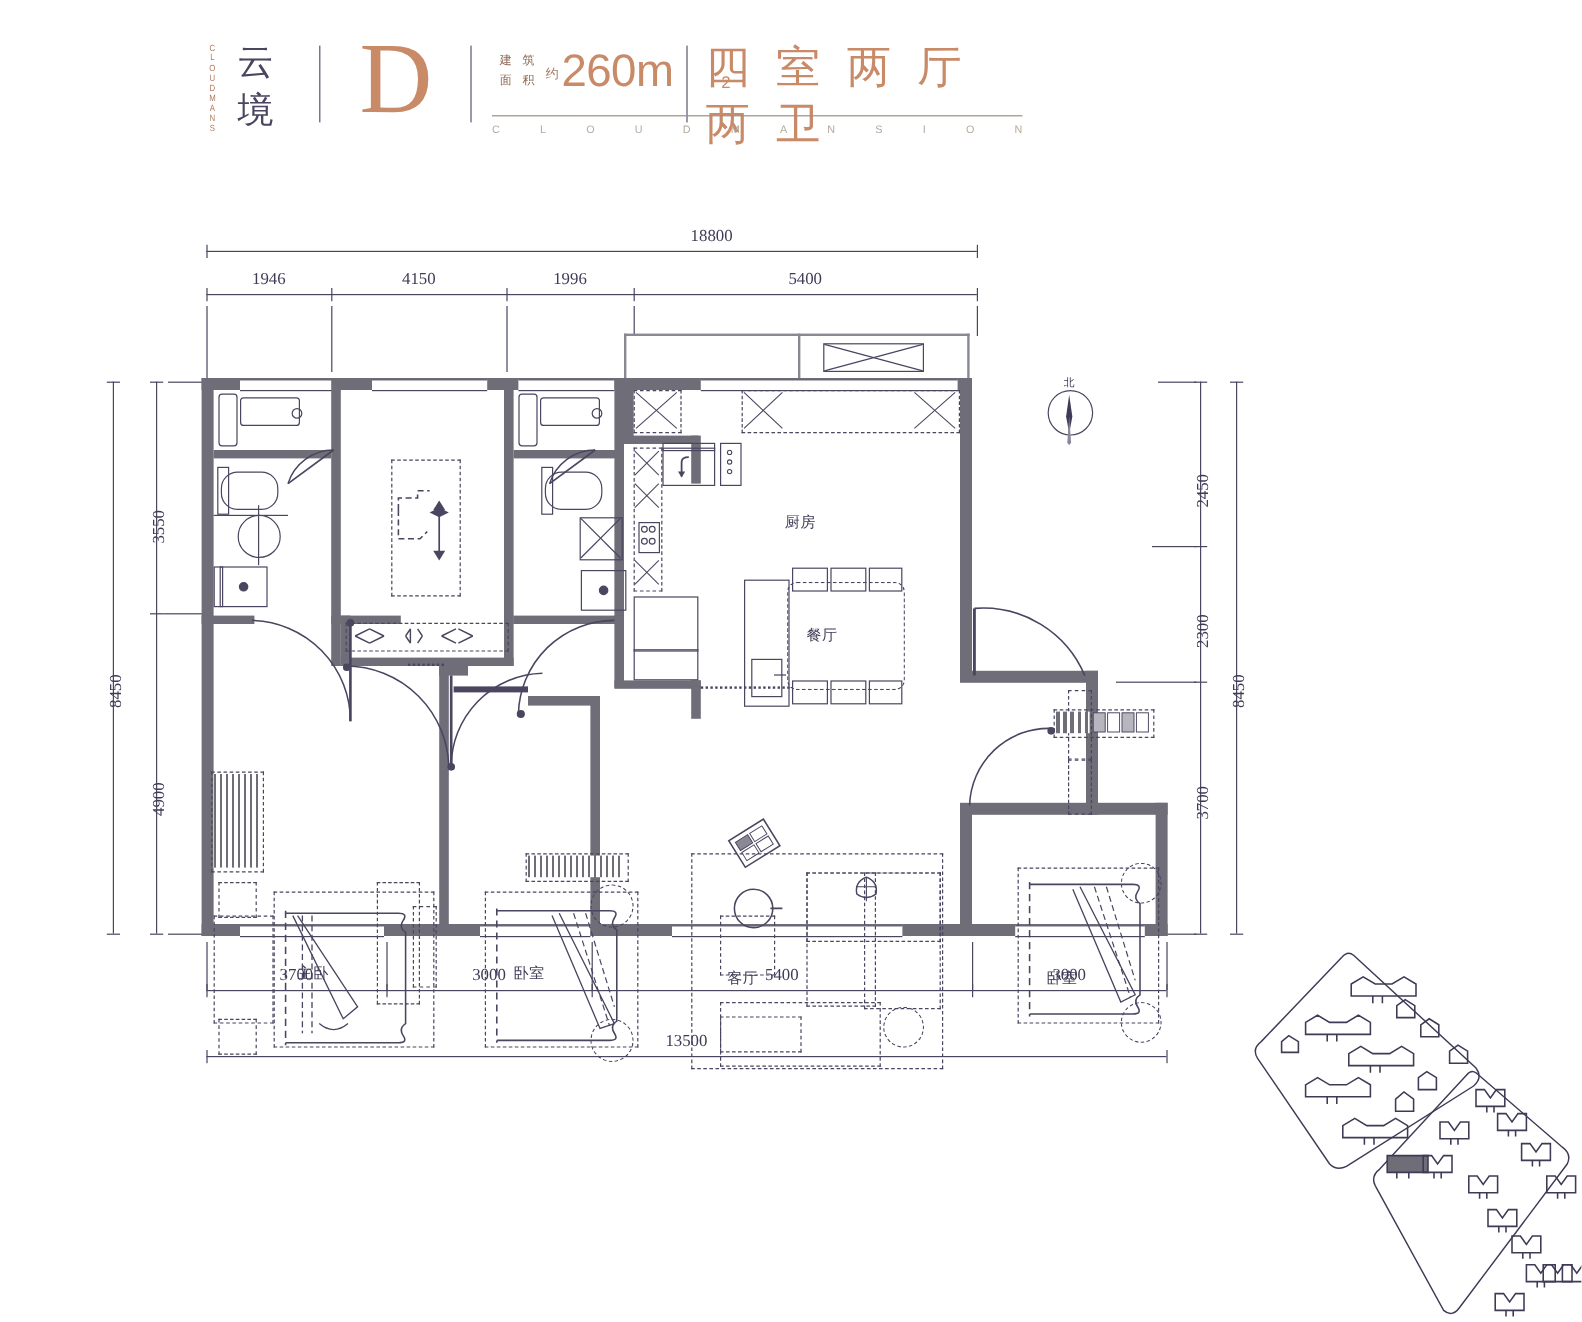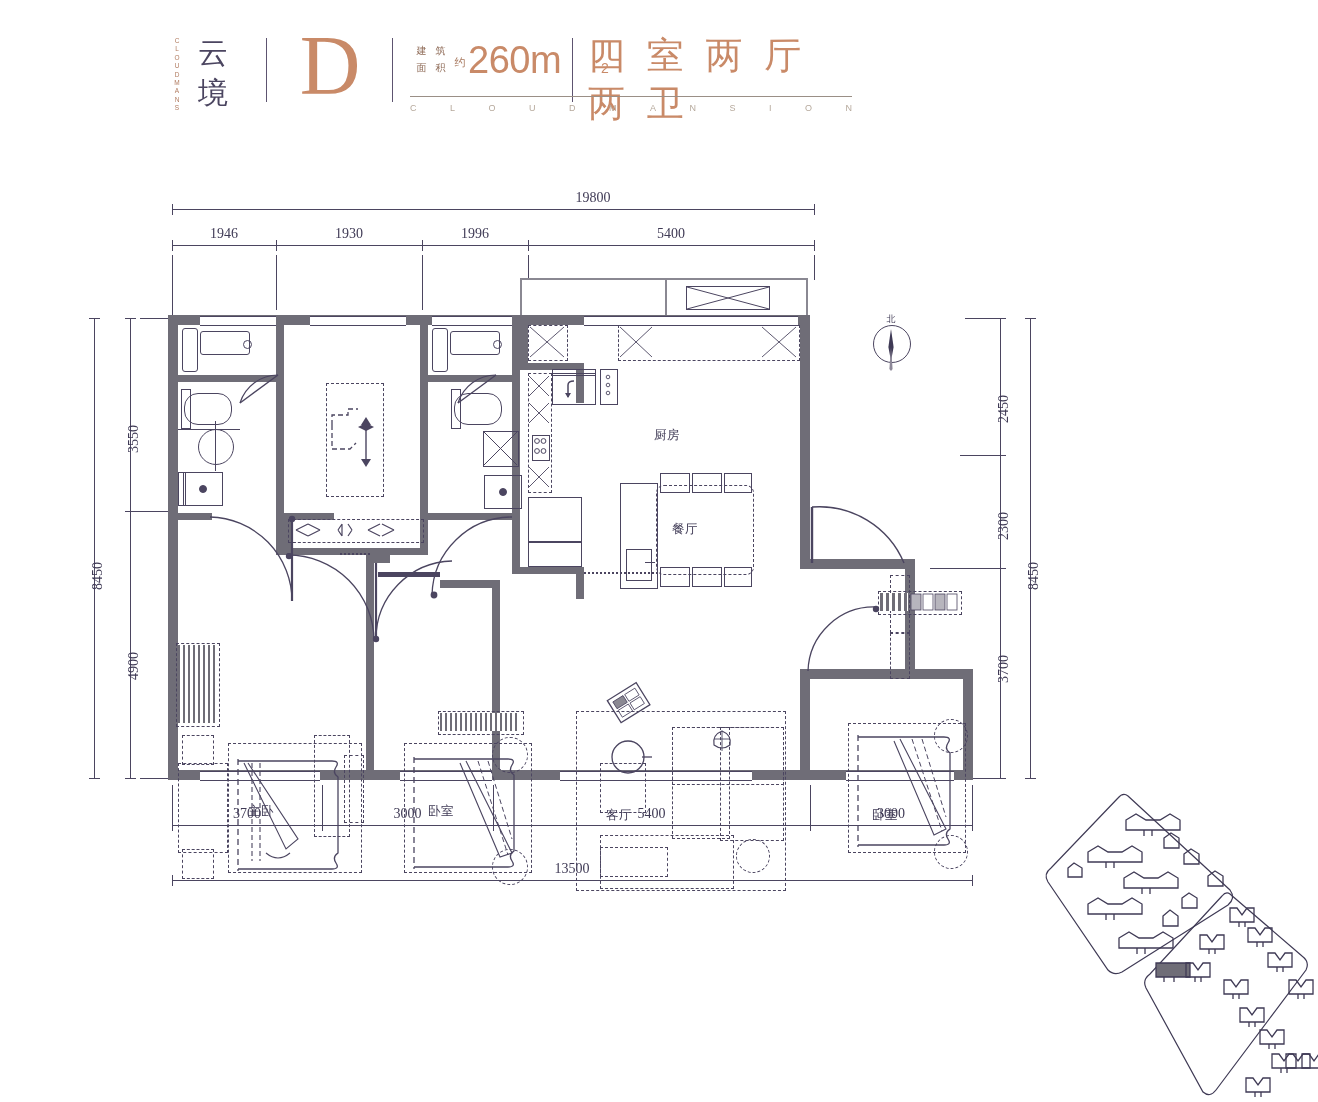--- a/index.html
+++ b/index.html
@@ -166,30 +166,30 @@
     <div id="compass-ring"></div>
     <svg width="58" height="68" style="position:absolute;left:0;top:0;">
       <polygon points="29,16 31.6,34 29,48 26.4,34" fill="#3f3a55"></polygon>
       <polygon points="29,34 30.6,56 29,58 27.4,56" fill="#8d8898"></polygon>
     </svg>
   </div>
 
   <div class="abs dimline dimh" style="left:172px;top:74px;width:642px;"></div>
   <div class="abs tick tickv" style="left:172px;top:69px;"></div>
   <div class="abs tick tickv" style="left:814px;top:69px;"></div>
-  <div class="abs dimtxt" style="left:513px;top:55px;width:160px;">19800</div>
+  <div class="abs dimtxt" style="left:513px;top:55px;width:160px;">18800</div>
 
   <div class="abs dimline dimh" style="left:172px;top:110px;width:642px;"></div>
   <div class="abs tick tickv" style="left:172px;top:105px;"></div>
   <div class="abs tick tickv" style="left:276px;top:105px;"></div>
   <div class="abs tick tickv" style="left:422px;top:105px;"></div>
   <div class="abs tick tickv" style="left:528px;top:105px;"></div>
   <div class="abs tick tickv" style="left:814px;top:105px;"></div>
   <div class="abs dimtxt" style="left:174px;top:91px;width:100px;">1946</div>
-  <div class="abs dimtxt" style="left:278px;top:91px;width:142px;">1930</div>
+  <div class="abs dimtxt" style="left:278px;top:91px;width:142px;">4150</div>
   <div class="abs dimtxt" style="left:424px;top:91px;width:102px;">1996</div>
   <div class="abs dimtxt" style="left:530px;top:91px;width:282px;">5400</div>
 
   <div class="abs ext" style="left:172px;top:120px;width:1px;height:60px;"></div>
   <div class="abs ext" style="left:276px;top:120px;width:1px;height:55px;"></div>
   <div class="abs ext" style="left:422px;top:120px;width:1px;height:55px;"></div>
   <div class="abs ext" style="left:528px;top:120px;width:1px;height:25px;"></div>
   <div class="abs ext" style="left:814px;top:120px;width:1px;height:25px;"></div>
 
   <div class="abs dimline dimv" style="left:94px;top:183px;height:460px;"></div>

